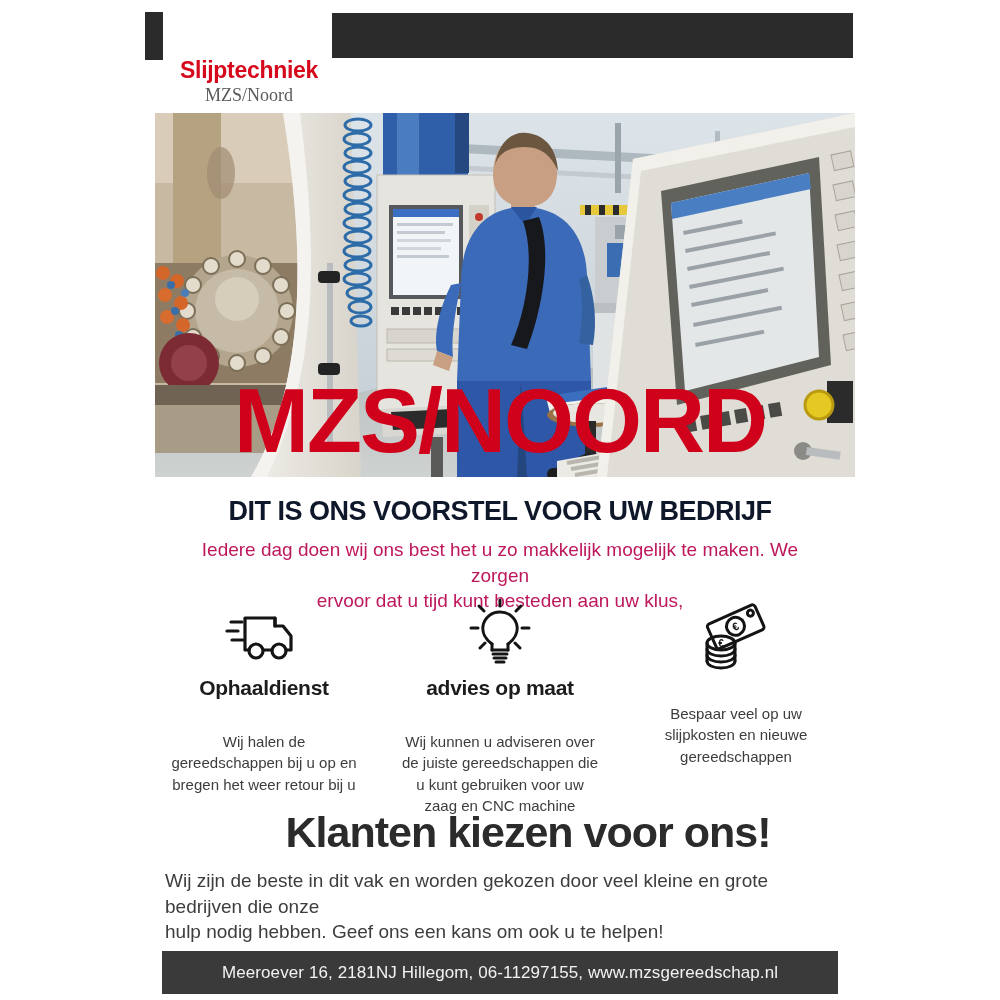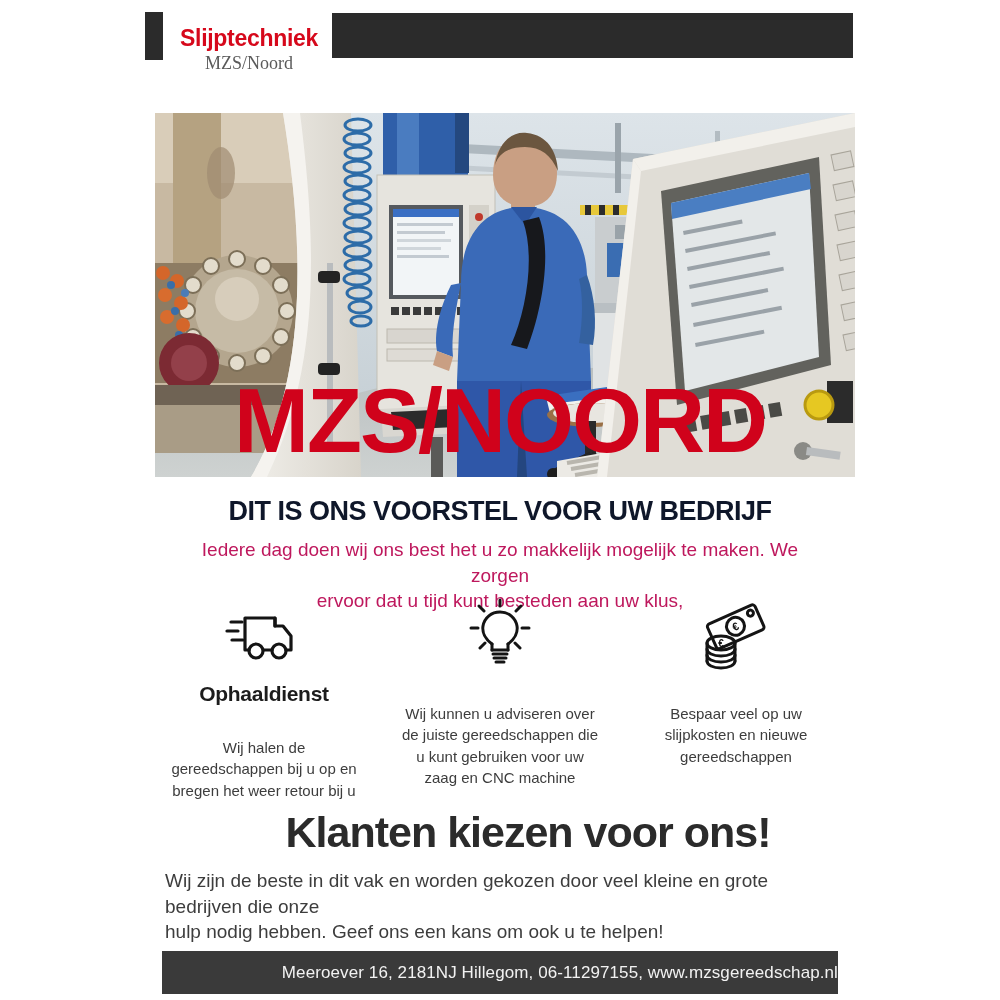--- a/index.html
+++ b/index.html
@@ -1,47 +1,47 @@
 <!DOCTYPE html>
 <html><head>
 <meta charset="utf-8">
 <style>
   html,body{margin:0;padding:0;background:#ffffff;}
   .page{position:relative;width:1000px;height:1000px;background:#ffffff;overflow:hidden;
         font-family:"Liberation Sans",sans-serif;color:#2d2d2d;}
   
   .brand-bar-vertical{position:absolute;left:145px;top:12px;width:18px;height:48px;background:#2b2b2b;}
   .brand{position:absolute;left:166px;top:26px;width:166px;text-align:center;}
-  .brand-name{font-size:23px;font-weight:bold;color:#d6081b;letter-spacing:-0.3px;line-height:1.05;}
+  .brand-name{font-size:23px;font-weight:bold;color:#d6081b;letter-spacing:-0.3px;line-height:1.05;margin-top:32px;}
   .brand-sub{font-family:"Liberation Serif",serif;font-size:18px;color:#5a5a5a;margin-top:3px;}
   .header-bar{position:absolute;left:332px;top:13px;width:521px;height:45px;background:#2b2b2b;}
   
   .photo{position:absolute;left:155px;top:113px;width:700px;height:364px;overflow:hidden;}
   .photo svg{display:block;}
   .overlay-title{position:absolute;left:150px;top:376px;width:700px;text-align:center;
     font-size:90px;font-weight:bold;color:#d0021b;letter-spacing:-2px;line-height:1;}
   
   .intro-heading{position:absolute;left:0;top:496px;width:1000px;text-align:center;
     font-size:27px;font-weight:bold;color:#0f172a;letter-spacing:-0.5px;}
   .intro-body{position:absolute;left:180px;top:537px;width:640px;text-align:center;
     font-size:19px;color:#be185d;line-height:1.35;white-space:pre-line;}
   
   .features{position:absolute;left:158px;top:598px;width:684px;display:flex;justify-content:space-between;}
   .feature{width:212px;text-align:center;}
   .feature-icon{height:74px;display:flex;align-items:center;justify-content:center;}
-  .feature-title{font-size:21px;font-weight:bold;color:#1c1c1c;margin-top:10px;letter-spacing:-0.3px;text-align:center;}
+  .feature-title{font-size:21px;font-weight:bold;color:#1c1c1c;margin-top:4px;letter-spacing:-0.3px;text-align:center;}
   .feature-desc{font-size:15px;color:#3d3d3d;line-height:1.42;margin-top:31px;white-space:pre-line;}
   
   .closing-heading{position:absolute;left:0;top:808px;width:1000px;text-align:center;
     font-size:43px;font-weight:bold;color:#2b2b2b;letter-spacing:-1px;margin-left:28px;}
   .closing-body{position:absolute;left:165px;top:868px;width:670px;text-align:left;
     font-size:19px;color:#3d3d3d;line-height:1.35;white-space:pre-line;}
   
   .footer-bar{position:absolute;left:162px;top:951px;width:676px;height:43px;background:#3a3a3a;
-    display:flex;align-items:center;justify-content:flex-end;}
+    display:flex;align-items:center;justify-content:center;}
   .footer-text{color:#f2f2f2;font-size:17px;letter-spacing:0.1px;}
 </style>
 </head>
 <body>
 
 <div class="page">
 
   <div class="brand-bar-vertical"></div>
   <div class="brand">
     <div class="brand-name">Slijptechniek</div>
@@ -327,20 +327,21 @@
           <path d="M25,46 C18,41 15,34 16,28 C17.5,19.5 24.5,14 33,14 C41.5,14 48.5,19.5 50,28 C51,34 48,41 41,46"></path>
           <path d="M25,46 L25,52 M41,46 L41,52"></path>
           <path d="M25,52 H41 M26,56 H40 M27,60 H39"></path>
           <path d="M29,64 H37"></path>
           <path d="M33,2 V8"></path>
           <path d="M12,8 L17,13 M54,8 L49,13"></path>
           <path d="M4,30 H11 M55,30 H62"></path>
           <path d="M13,50 L18,45 M53,50 L48,45"></path>
         </svg>
       </div>
+      <div class="feature-title">advies op maat</div>
       <div class="feature-desc">Wij kunnen u adviseren over
 de juiste gereedschappen die
 u kunt gebruiken voor uw
 zaag en CNC machine</div>
     </div>
 
     <div class="feature">
       <div class="feature-icon">
         <svg width="78" height="72" viewBox="0 0 78 72" fill="none" stroke="#141414" stroke-width="3" stroke-linecap="round" stroke-linejoin="round">
           <g transform="rotate(-24 39 26)">

